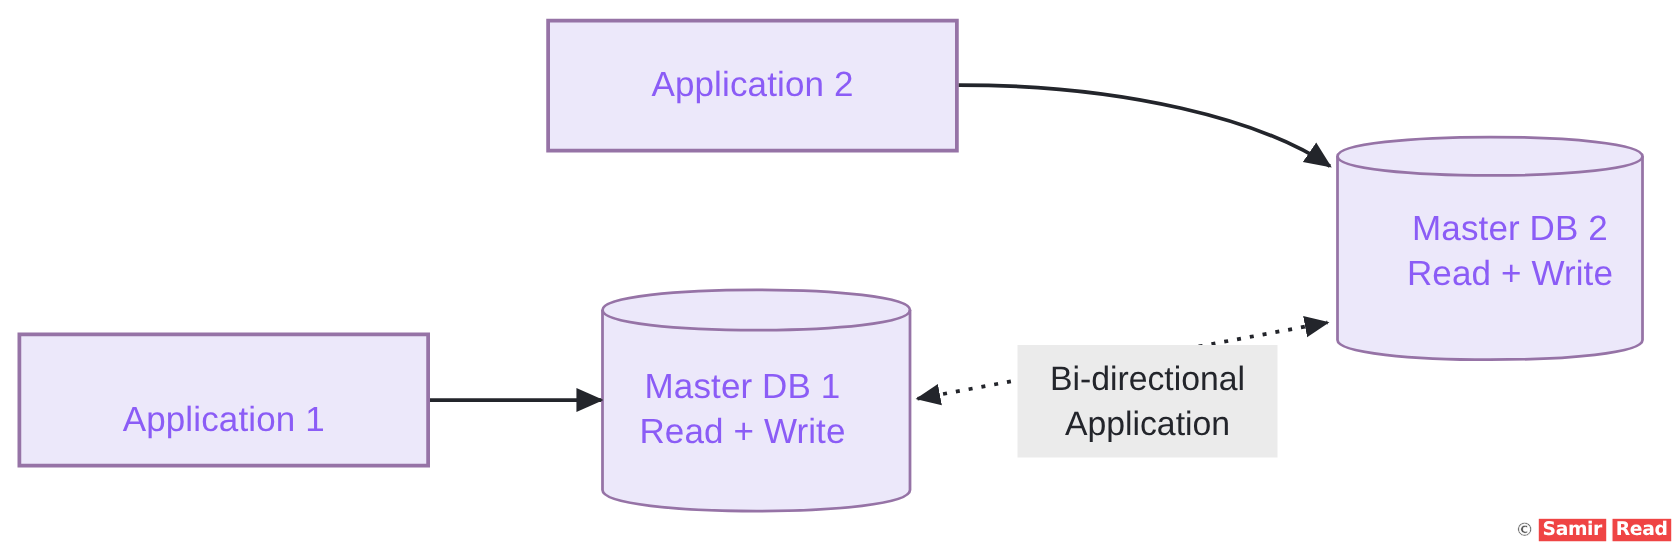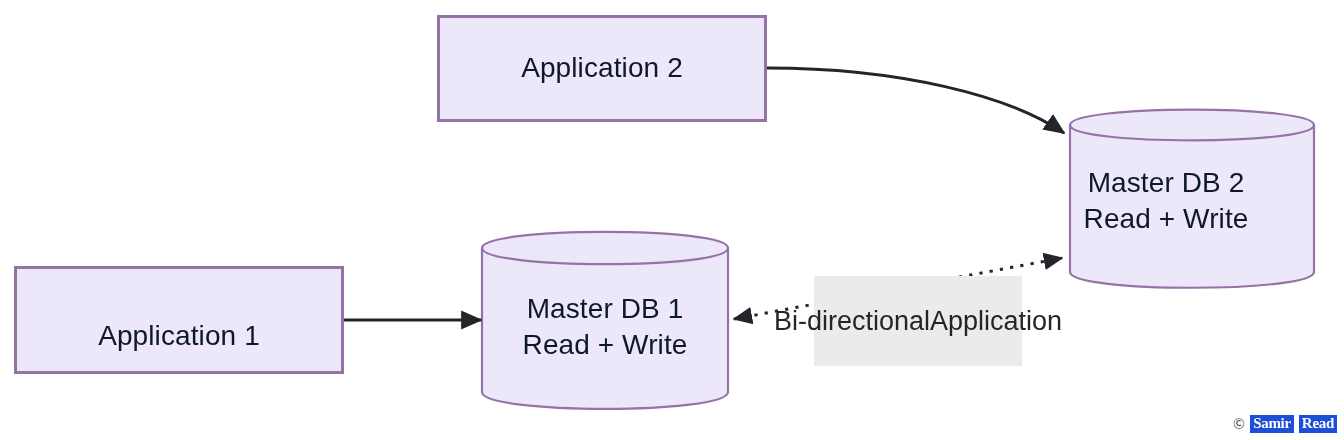--- a/index.html
+++ b/index.html
@@ -25,43 +25,43 @@
     width: 1344px;
     height: 440px;
   }
   .node-label {
     position: absolute;
     display: flex;
     flex-direction: column;
     align-items: center;
     justify-content: center;
     text-align: center;
-    color: #0f172a;
+    color: #8b5cf6;
     font-family: "Liberation Sans", sans-serif;
     font-size: 28px;
     line-height: 1.30;
     letter-spacing: 0.1px;
     pointer-events: none;
     white-space: nowrap;
   }
   .node-label .ln { display: block; }
   #app1-label { left: 15px;  top: 267px; width: 328px; height: 138px; }
   #app2-label { left: 438px; top: 16px;  width: 328px; height: 105px; }
-  #db1-label  { left: 482px; top: 288px; width: 246px; height: 78px;  }
-  #db2-label  { left: 1044px;top: 162px; width: 244px; height: 78px;  }
+  #db1-label  { left: 471px; top: 288px; width: 246px; height: 78px;  }
+  #db2-label  { left: 1086px;top: 162px; width: 244px; height: 78px;  }
 
   #edge-label {
     position: absolute;
     left: 814px;
     top: 276px;
     width: 208px;
     height: 90px;
     background: #ebebeb;
     display: flex;
-    flex-direction: row;
+    flex-direction: column;
     align-items: center;
     justify-content: center;
     text-align: center;
     color: #23252b;
     font-family: "Liberation Sans", sans-serif;
     font-size: 27px;
     line-height: 1.35;
     white-space: nowrap;
   }
   #watermark {
@@ -77,26 +77,25 @@
     color: #ffffff;
     letter-spacing: -0.3px;
   }
   #watermark .wm-c {
     color: #555555;
     font-size: 15px;
     font-weight: bold;
     -webkit-text-stroke: 0.4px #ffffff;
   }
   #watermark .wm-word {
-    background: #1d4ed8;
+    background: #ef4444;
     padding: 1px 3px 1px 3px;
     border: 1px solid #ffffff;
     border-radius: 1px;
     line-height: 1.05;
-    font-family: Liberation Serif, serif;
   }
 </style>
 </head>
 <body>
 
 <div id="canvas">
 
   <svg id="diagram-svg" viewBox="0 0 1344 440" xmlns="http://www.w3.org/2000/svg">
     <defs>
       <marker id="arrowSolid" viewBox="0 0 10 10" refX="9.2" refY="5" markerWidth="7.2" markerHeight="7.2" orient="auto-start-reverse">

